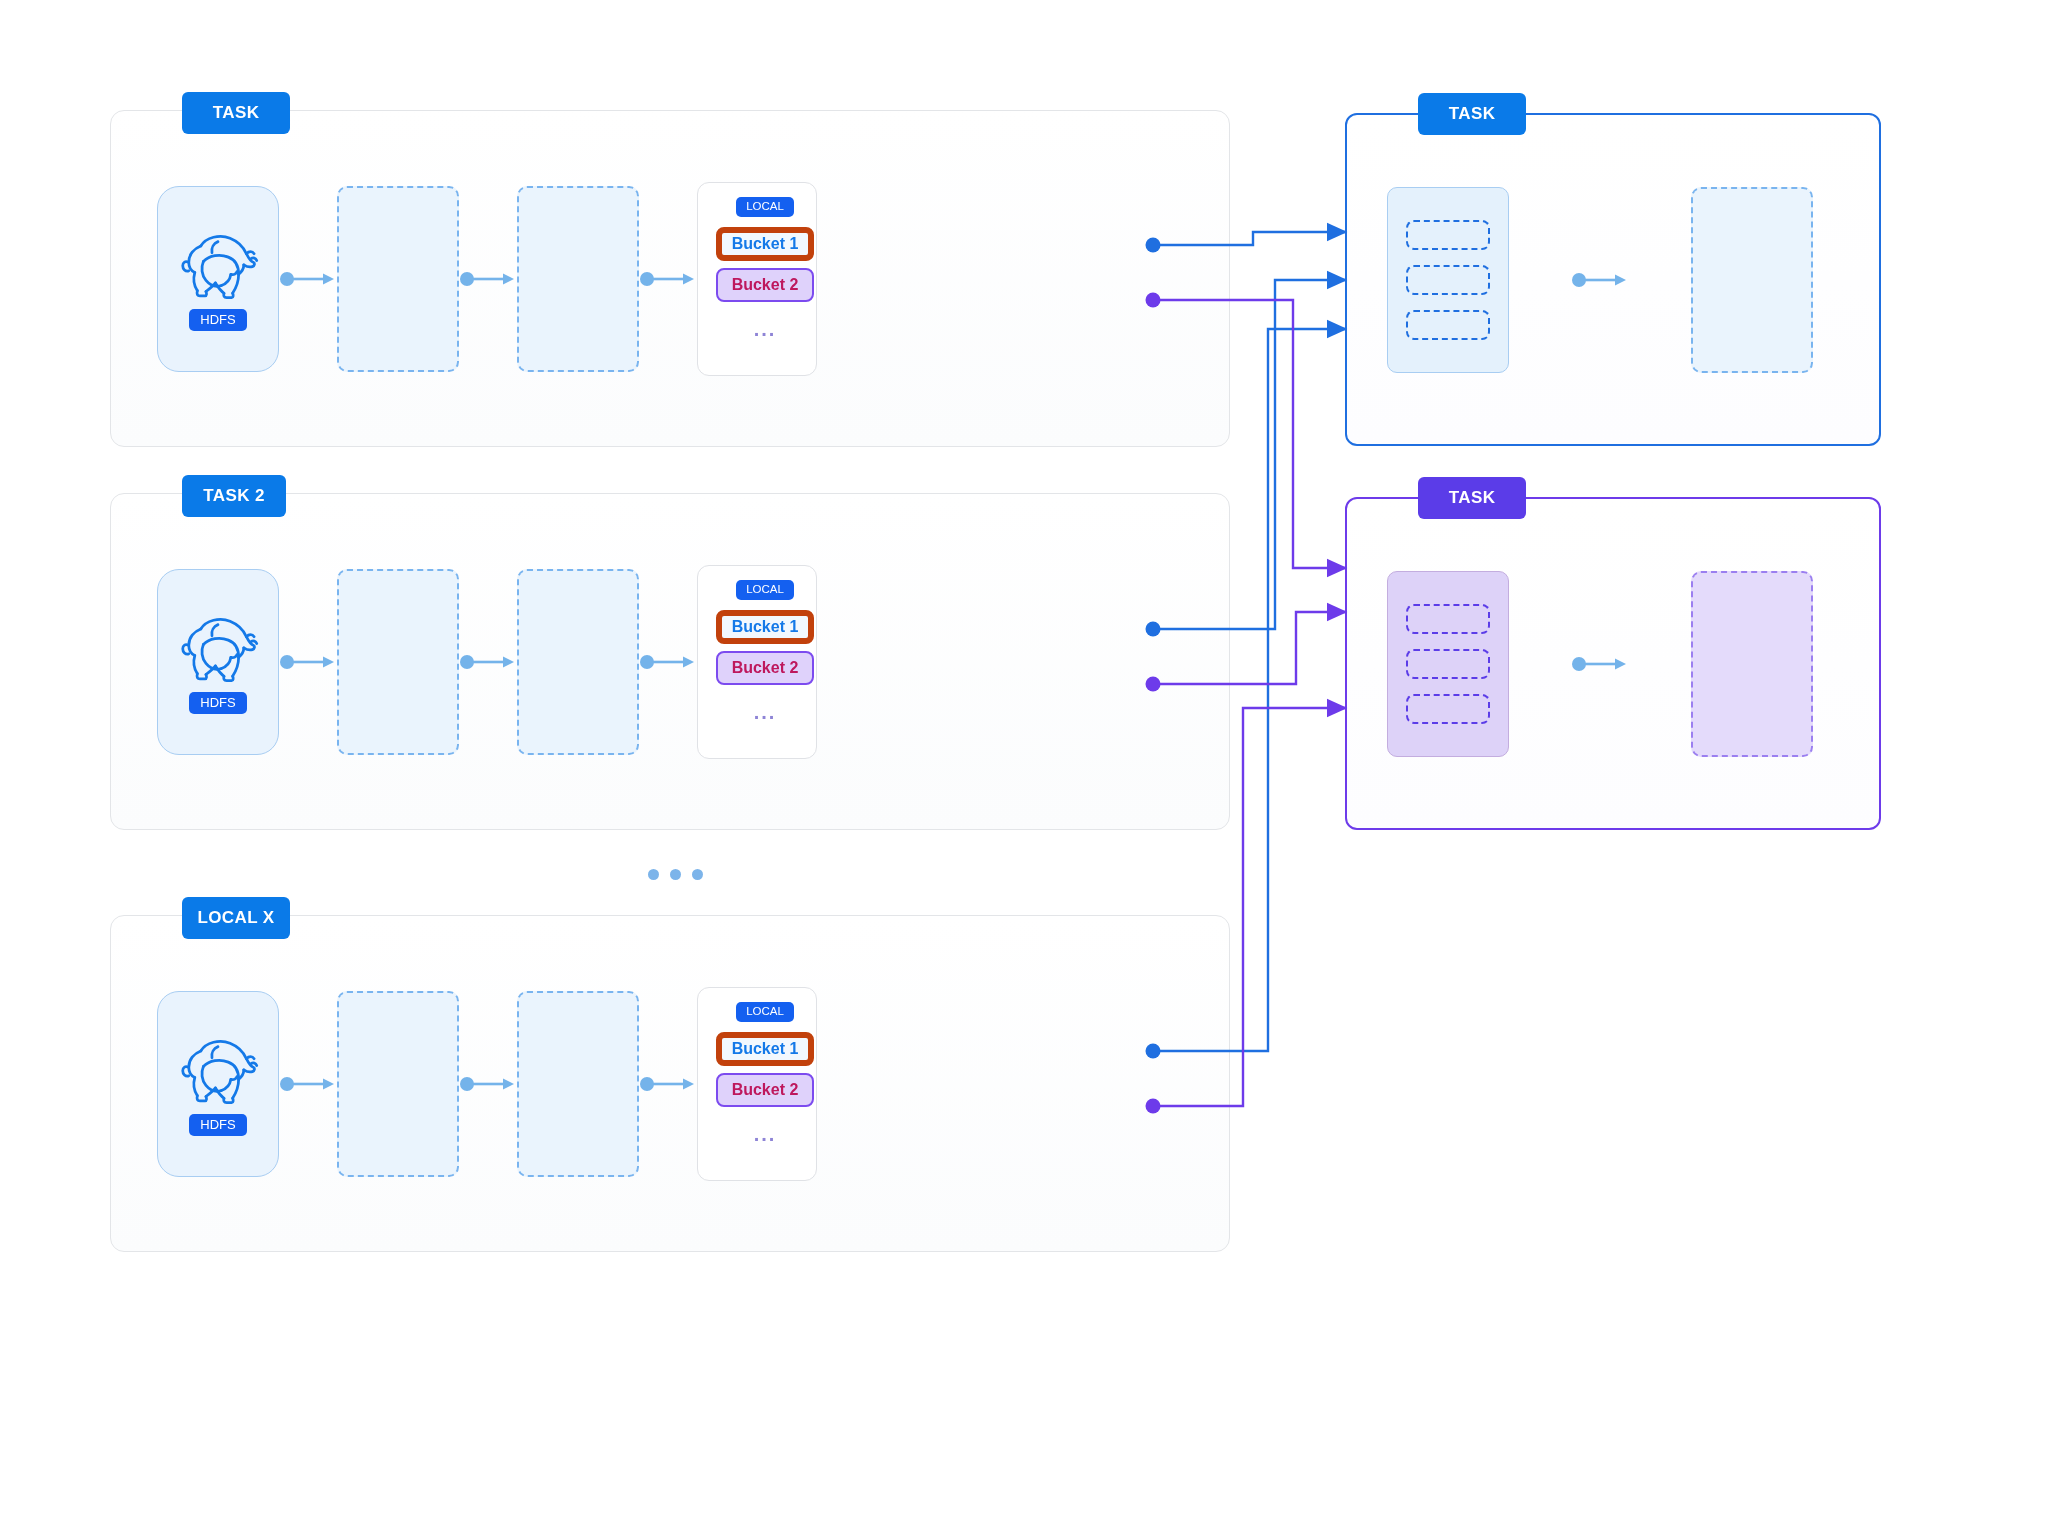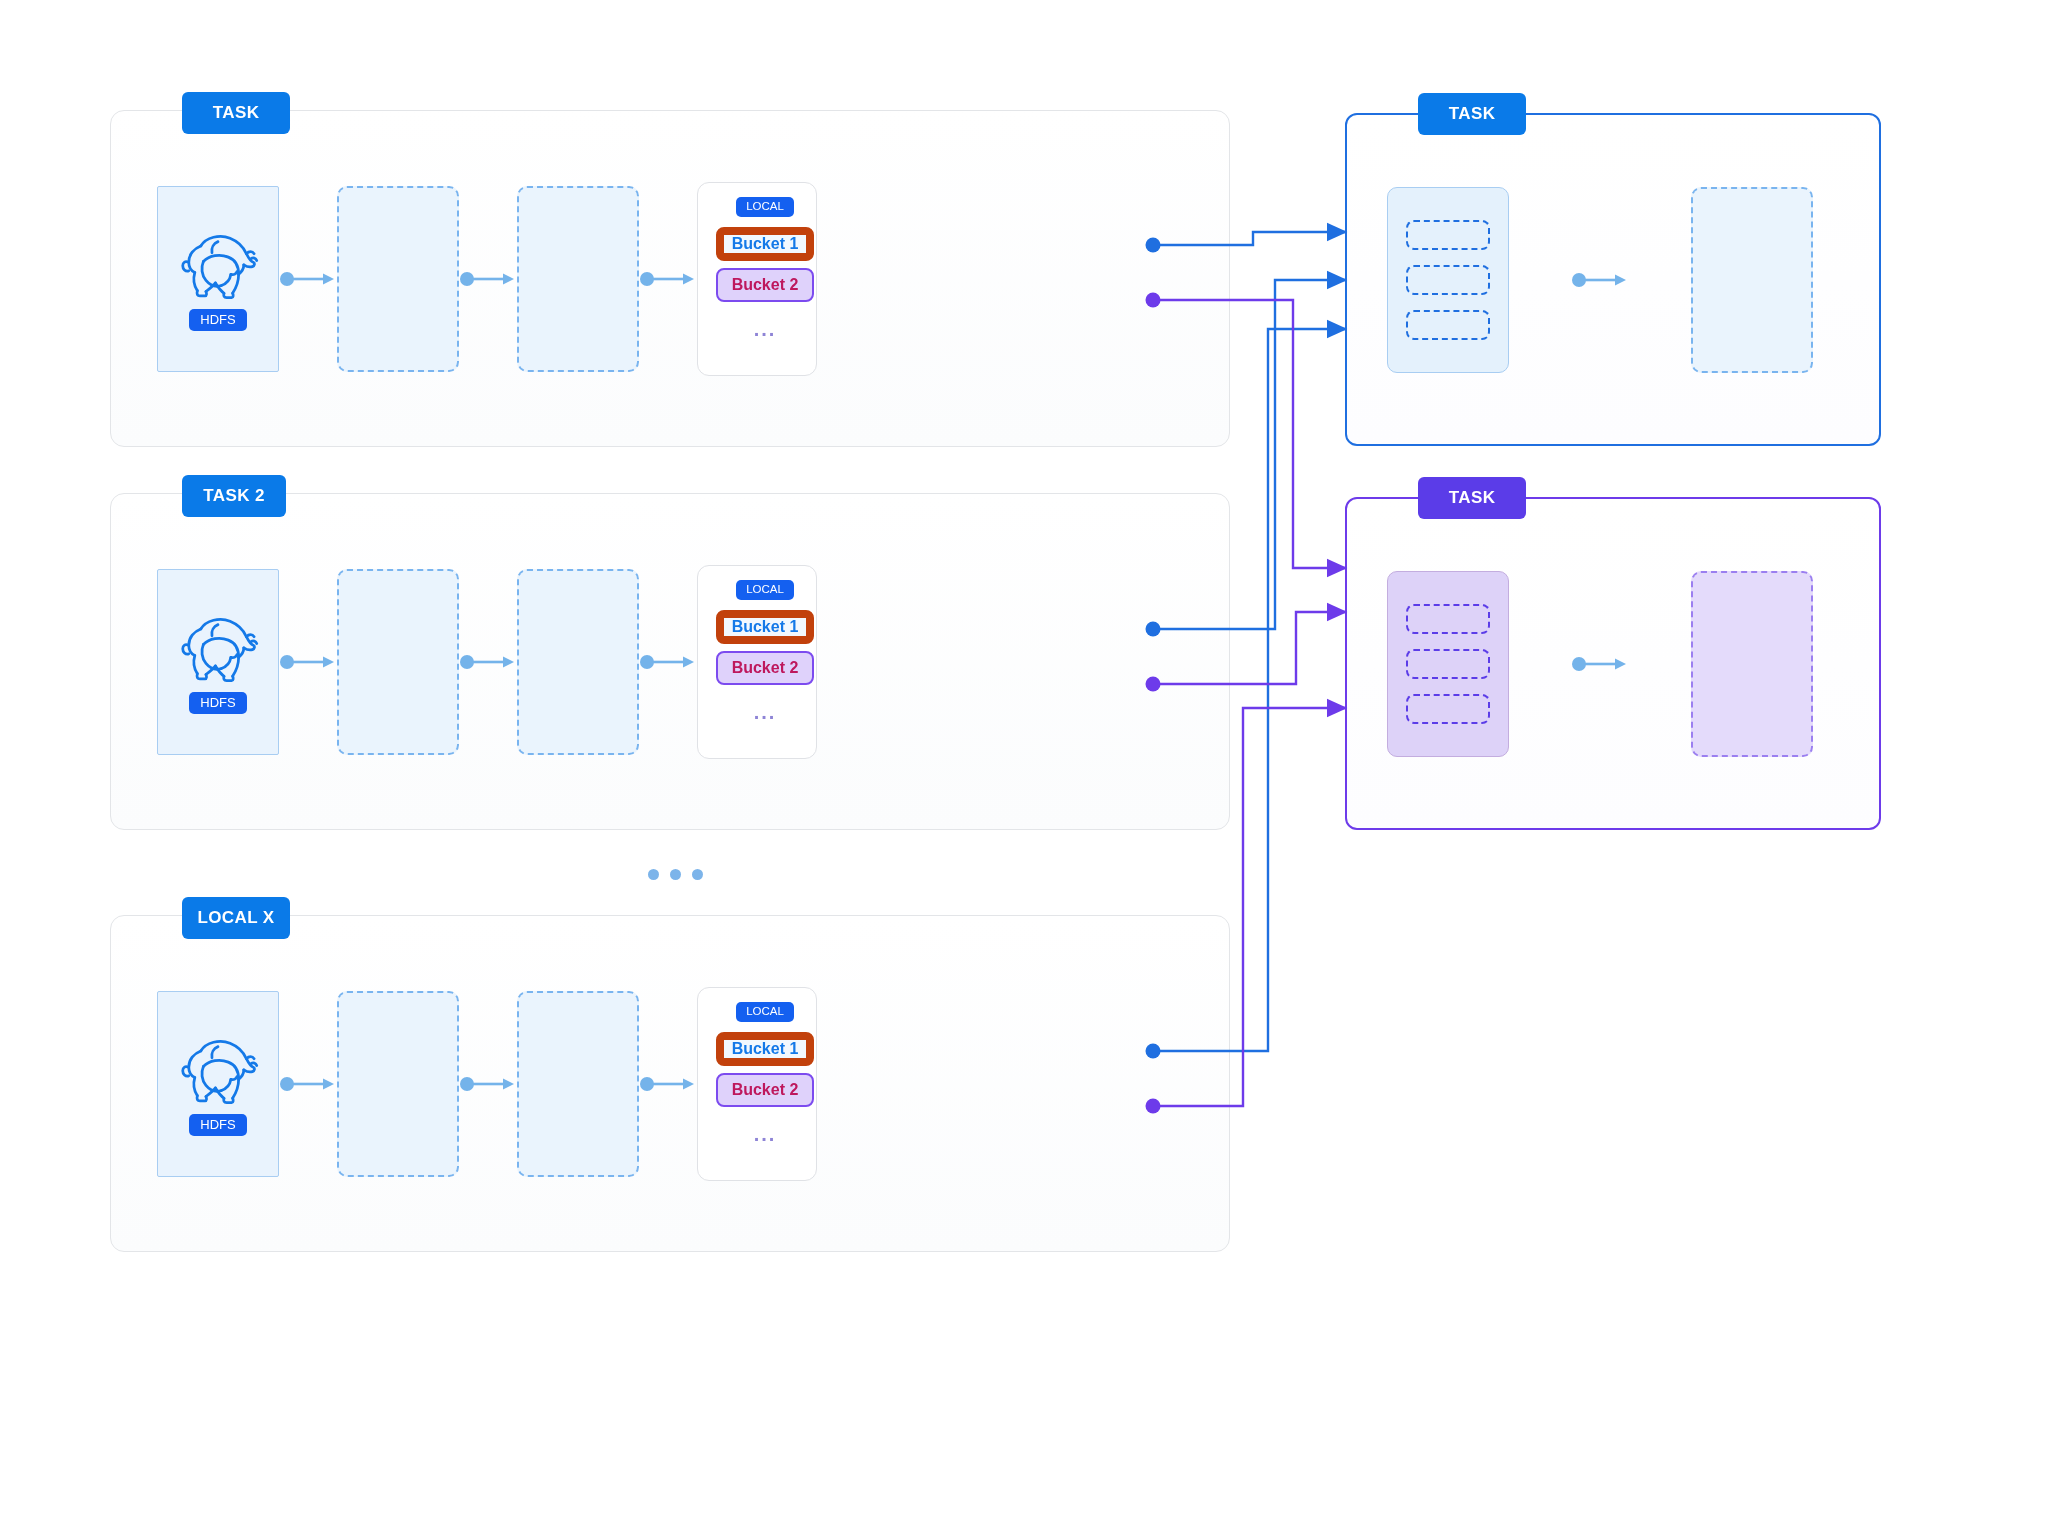--- a/index.html
+++ b/index.html
@@ -63,21 +63,21 @@
   }
   .task-pill.blue  { background: #0a7ae8; }
   .task-pill.violet{ background: #5b3ce8; }
 
   
   .hdfs-card {
     position: relative;
     width: 122px;
     height: 186px;
     border: 1.5px solid #a8cdf2;
-    border-radius: 2px;
+    border-radius: 22px;
     background: #e9f3fd;
     display: flex;
     flex-direction: column;
     align-items: center;
     justify-content: center;
     box-sizing: border-box;
     flex: none;
   }
   .hdfs-logo { width: 86px; height: 74px; margin-bottom: 8px; }
   .hdfs-badge {
@@ -143,21 +143,21 @@
     border-radius: 8px;
     display: flex;
     align-items: center;
     justify-content: center;
     font-size: 16px;
     font-weight: bold;
     box-sizing: border-box;
     margin-bottom: 7px;
   }
   .bucket.b1 {
-    border: 8px solid #c2410c;
+    border: 6px solid #c2410c;
     background: #f2f8fe;
     color: #1479e8;
   }
   .bucket.b2 {
     border: 2px solid #7c4bef;
     background: #dfd2fb;
     color: #be185d;
   }
   .bucket-dots {
     margin-top: 14px;

